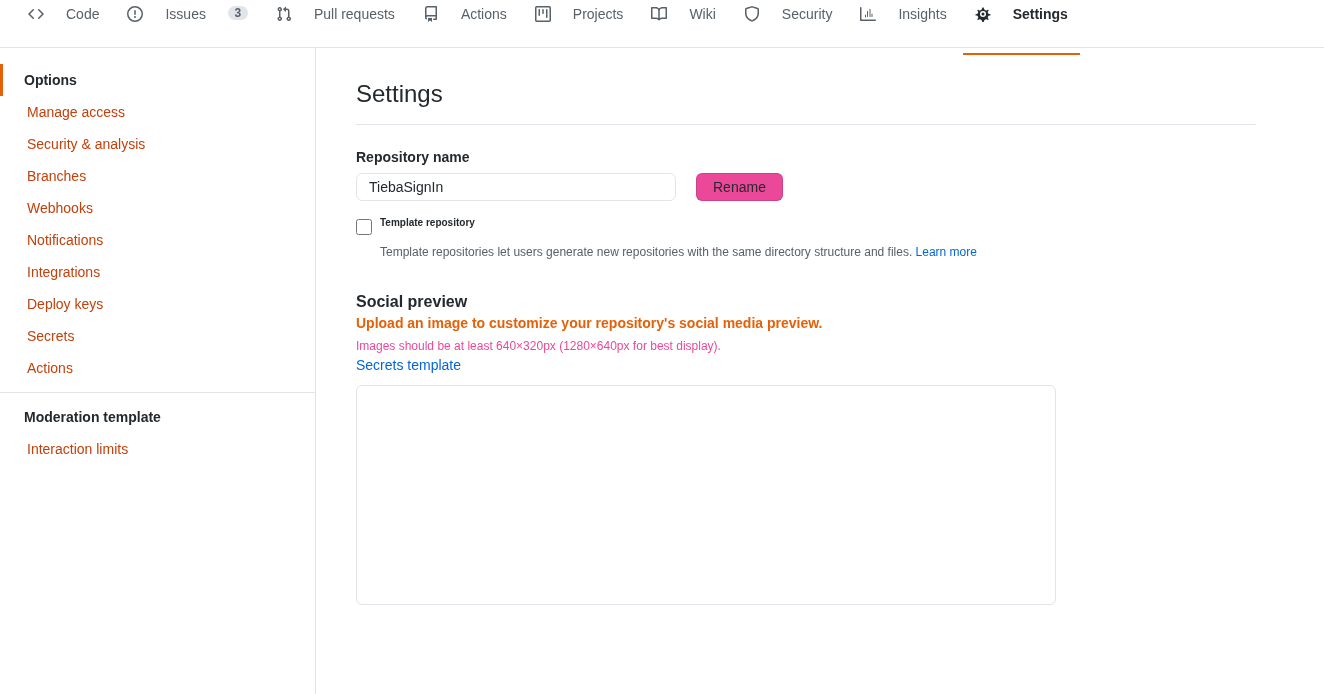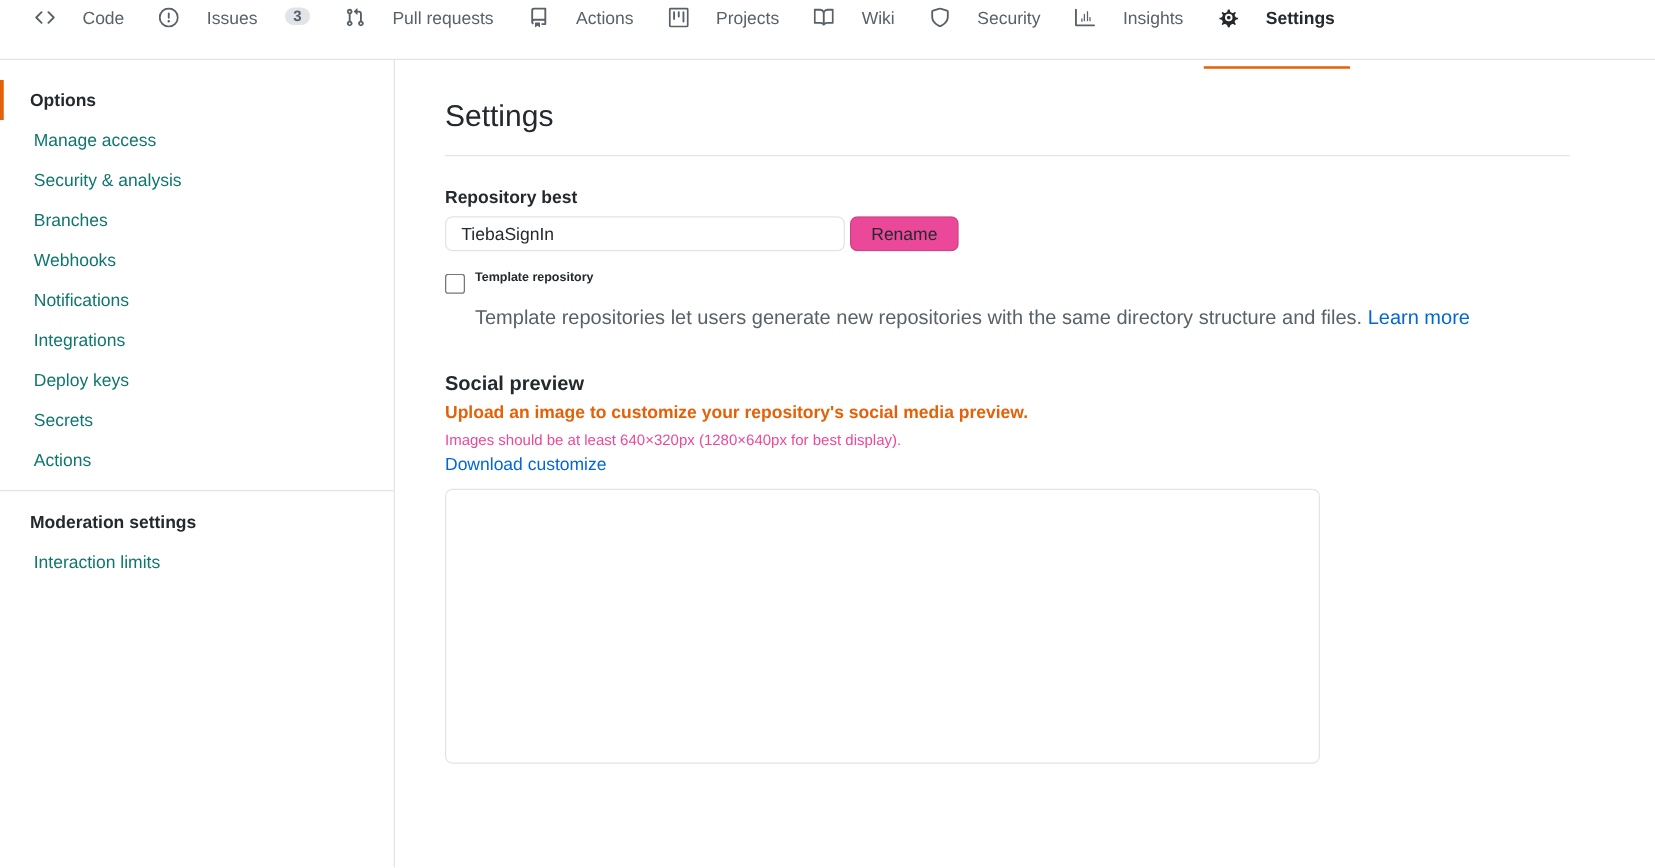--- a/index.html
+++ b/index.html
@@ -65,21 +65,21 @@
       padding: 16px 0;
       border-right: 1px solid #e1e4e8;
     }
     .sidebar-section {
       margin-bottom: 8px;
     }
     .sidebar-item {
       display: flex;
       align-items: center;
       padding: 8px 16px 8px 24px;
-      color: #0f766e;
+      color: #c2410c;
       cursor: pointer;
       font-size: 14px;
       text-decoration: none;
       border-left: 3px solid transparent;
     }
     .sidebar-item.active {
       color: #24292e;
       font-weight: 600;
       border-left: 3px solid #e36209;
       padding-left: 21px;
@@ -130,21 +130,21 @@
     
     .repo-name-label {
       font-size: 14px;
       font-weight: 600;
       margin-bottom: 8px;
       color: #24292e;
     }
     .repo-name-row {
       display: flex;
       align-items: flex-start;
-      gap: 4px;
+      gap: 20px;
       margin-bottom: 16px;
     }
     .repo-name-input {
       padding: 5px 12px;
       border: 1px solid #e1e4e8;
       border-radius: 6px;
       font-size: 14px;
       color: #24292e;
       width: 320px;
       outline: none;
@@ -173,21 +173,21 @@
       height: 16px;
       cursor: pointer;
     }
     .checkbox-label {
       font-size: 10px;
       font-weight: 600;
       color: #24292e;
       text-align: center;
     }
     .checkbox-desc {
-      font-size: 16px;
+      font-size: 12px;
       color: #586069;
       margin-left: 24px;
       line-height: 1.5;
     }
     .checkbox-desc a, .link {
       color: #0366d6;
       text-decoration: none;
     }
 
     
@@ -331,49 +331,49 @@
         <span>Secrets</span>
       </a>
       <a class="sidebar-item">
         <span>Actions</span>
       </a>
     </div>
 
     <hr class="sidebar-divider">
 
     <div class="sidebar-section">
-      <div class="sidebar-section-header">Moderation settings</div>
+      <div class="sidebar-section-header">Moderation template</div>
       <a class="sidebar-item">
         <span>Interaction limits</span>
       </a>
     </div>
   </aside>
 
   <main class="content">
     <h1 class="page-title">Settings</h1>
 
     <div class="section">
-      <div class="repo-name-label">Repository best</div>
+      <div class="repo-name-label">Repository name</div>
       <div class="repo-name-row">
         <input class="repo-name-input" type="text" value="TiebaSignIn" style="">
         <button class="btn-rename">Rename</button>
       </div>
 
       <div class="checkbox-row">
         <input type="checkbox" id="template-repo" style="">
         <label for="template-repo" class="checkbox-label">Template repository</label>
       </div>
       <div class="checkbox-desc">
         <span>Template repositories let users generate new repositories with the same directory structure and files.</span>
         <a href="#" class="link">Learn more</a>
       </div>
     </div>
 
     <div class="social-preview-section">
       <div class="section-title">Social preview</div>
       <p class="social-preview-upload">Upload an image to customize your repository's social media preview.</p>
       <p class="social-preview-hint">Images should be at least 640×320px (1280×640px for best display).</p>
-      <a href="#" class="social-preview-download">Download customize</a>
+      <a href="#" class="social-preview-download">Secrets template</a>
       <div class="social-preview-box"></div>
     </div>
   </main>
 
 </div>
 
 </body></html>

